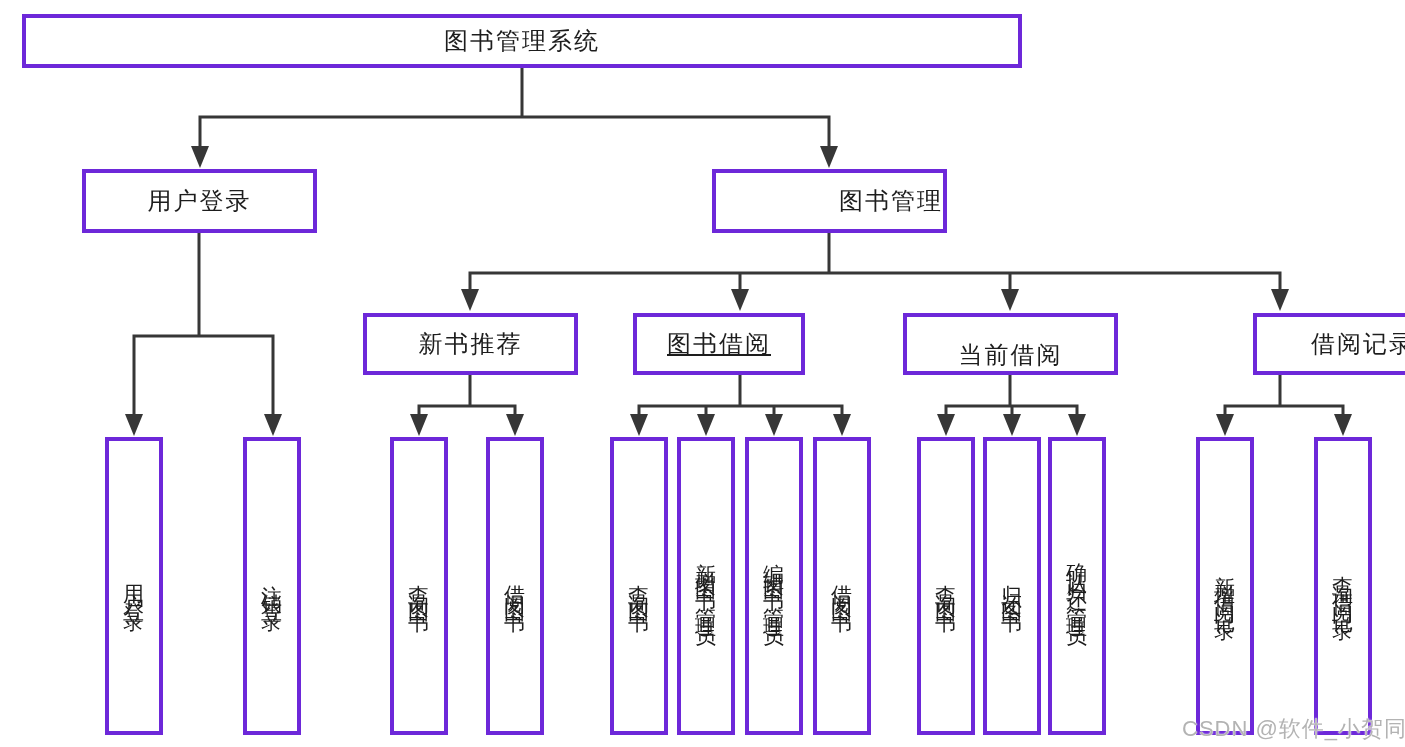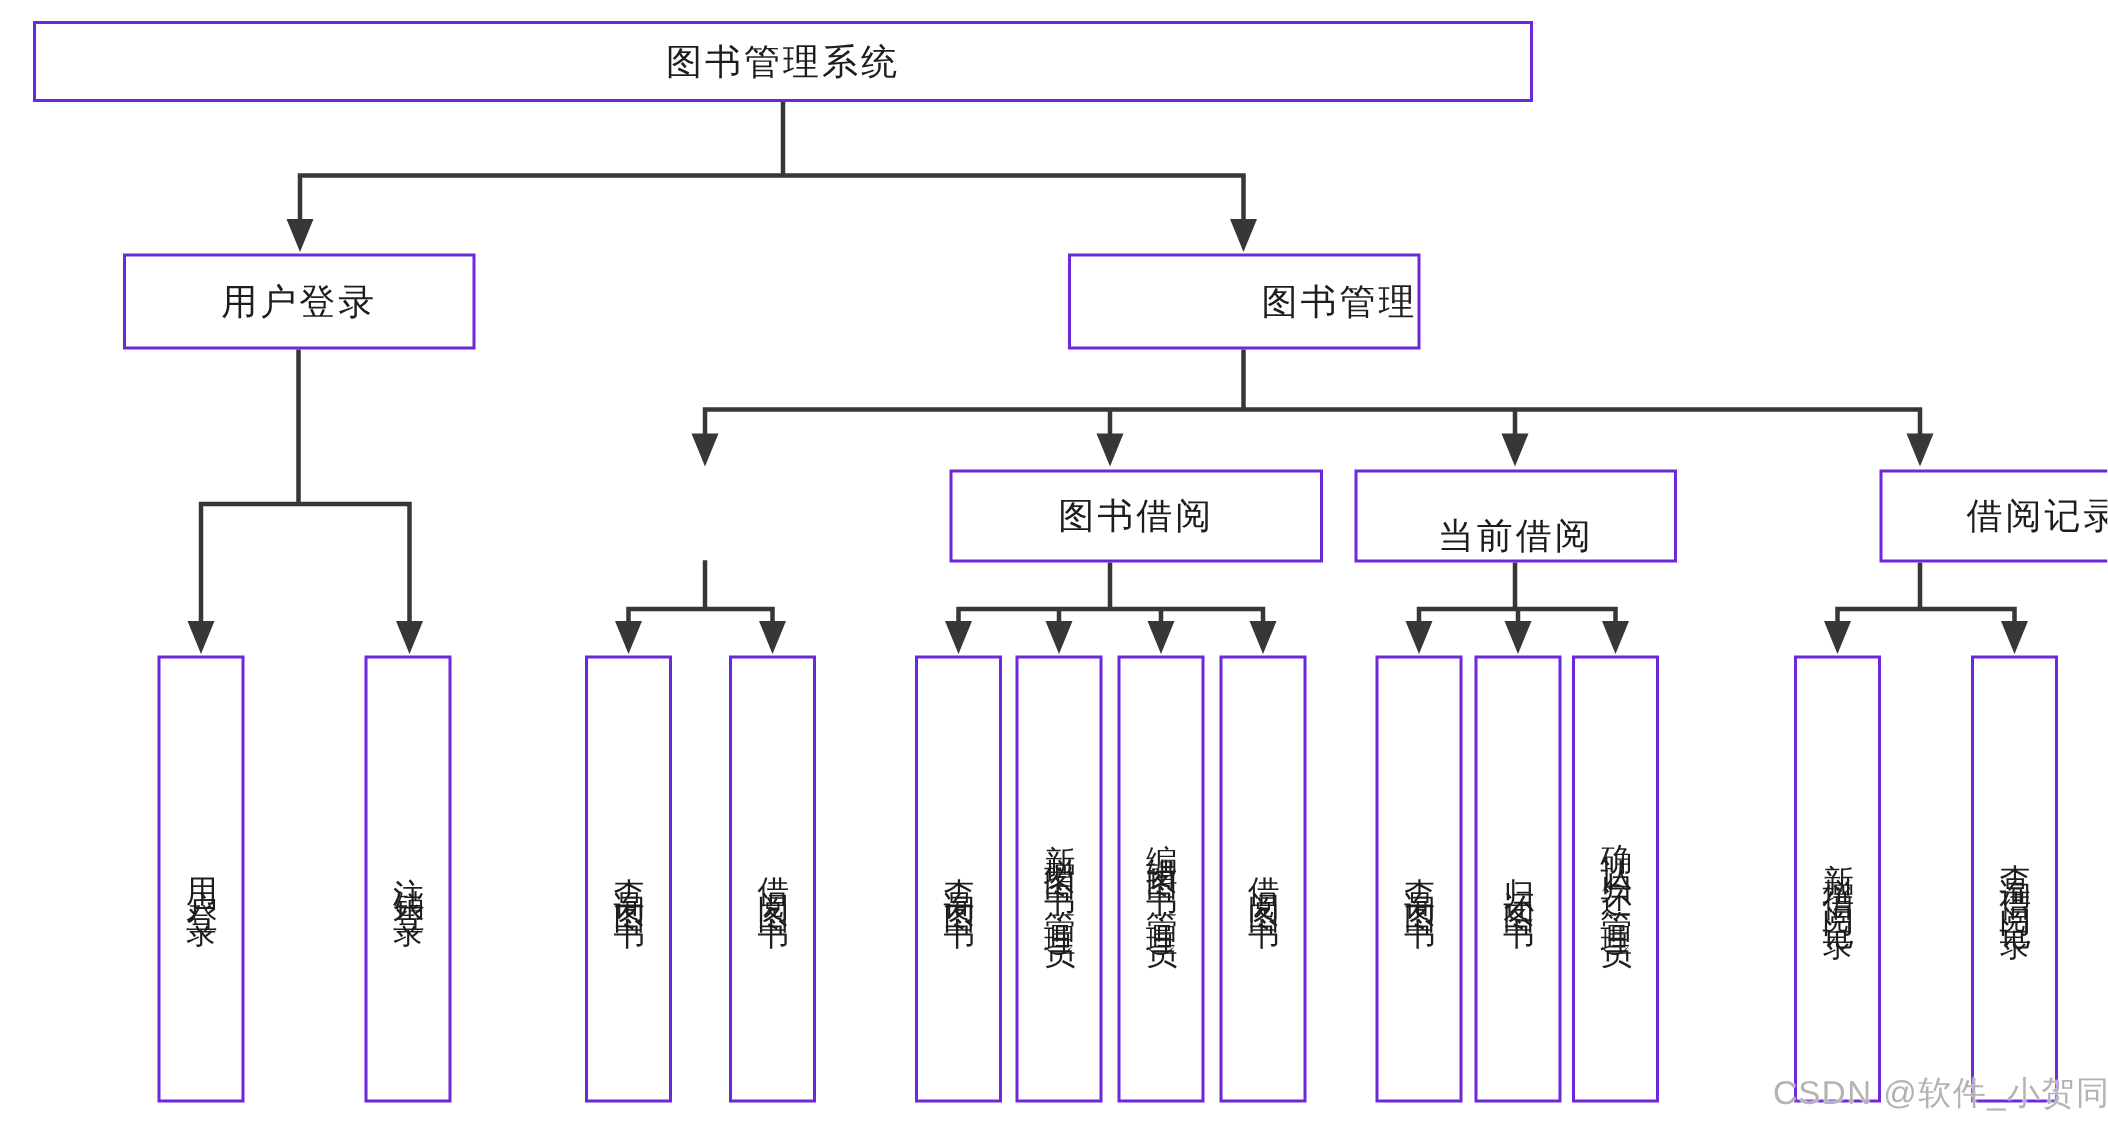--- a/index.html
+++ b/index.html
@@ -19,21 +19,21 @@
     position: absolute;
     left: 0;
     top: 0;
     width: 1405px;
     height: 747px;
   }
   .node {
     position: absolute;
     box-sizing: border-box;
     background: #ffffff;
-    border: 2px solid #6d28d9;
+    border: 4px solid #6d28d9;
     display: flex;
     align-items: center;
     justify-content: center;
     color: #1d1d1d;
     text-align: center;
   }
   .h-node {
     font-size: 24px;
     letter-spacing: 2px;
     white-space: nowrap;
@@ -108,21 +108,24 @@
     <span>图书管理系统</span>
   </div>
 
   <div class="node h-node" style="left:82px; top:169px; width:235px; height:64px;">
     <span>用户登录</span>
   </div>
   <div class="node h-node" style="left:712px; top:169px; width:235px; height:64px;justify-content:flex-end;">
     <span>图书管理</span>
   </div>
 
-  <div class="node h-node" style="left:633px; top:313px; width:249px; height:62px;">
+  <div class="node h-node" style="left:363px; top:313px; width:215px; height:62px;">
+    <span>新书推荐</span>
+  </div>
+  <div class="node h-node" style="left:633px; top:313px; width:172px; height:62px;text-decoration:underline;">
     <span>图书借阅</span>
   </div>
   <div class="node h-node" style="left:903px; top:313px; width:215px; height:62px;align-items:flex-end;">
     <span>当前借阅</span>
   </div>
   <div class="node h-node" style="left:1207px; top:313px; width:220px; height:62px;margin-left:46px;">
     <span>借阅记录</span>
   </div>
 
   <div class="node v-node" style="left:105px; top:437px; width:58px; height:298px;">

